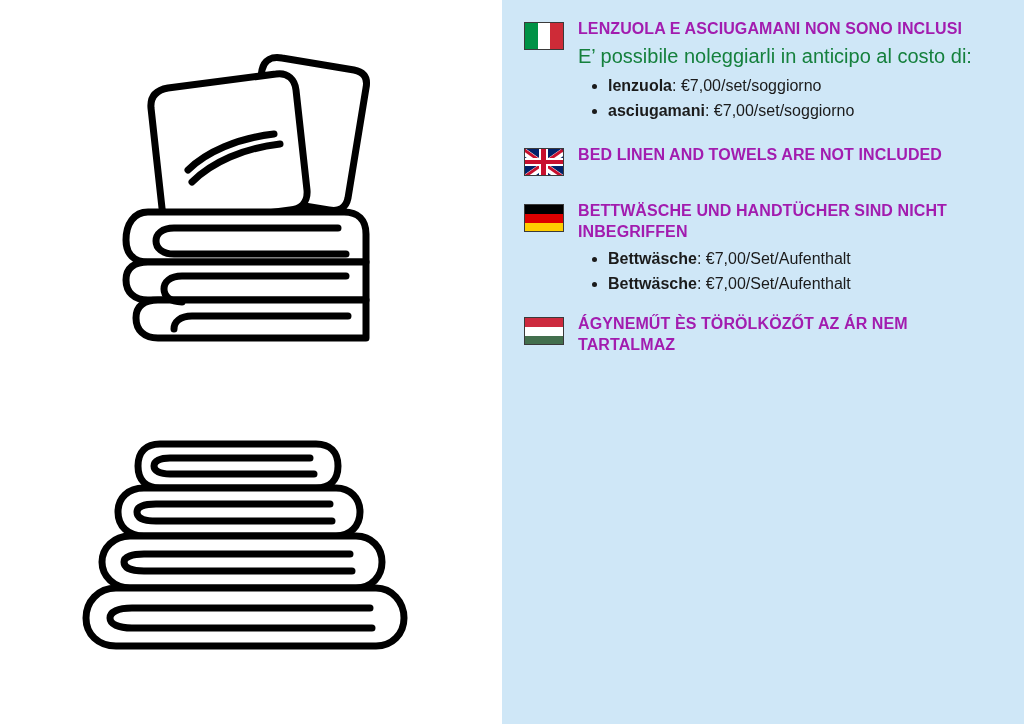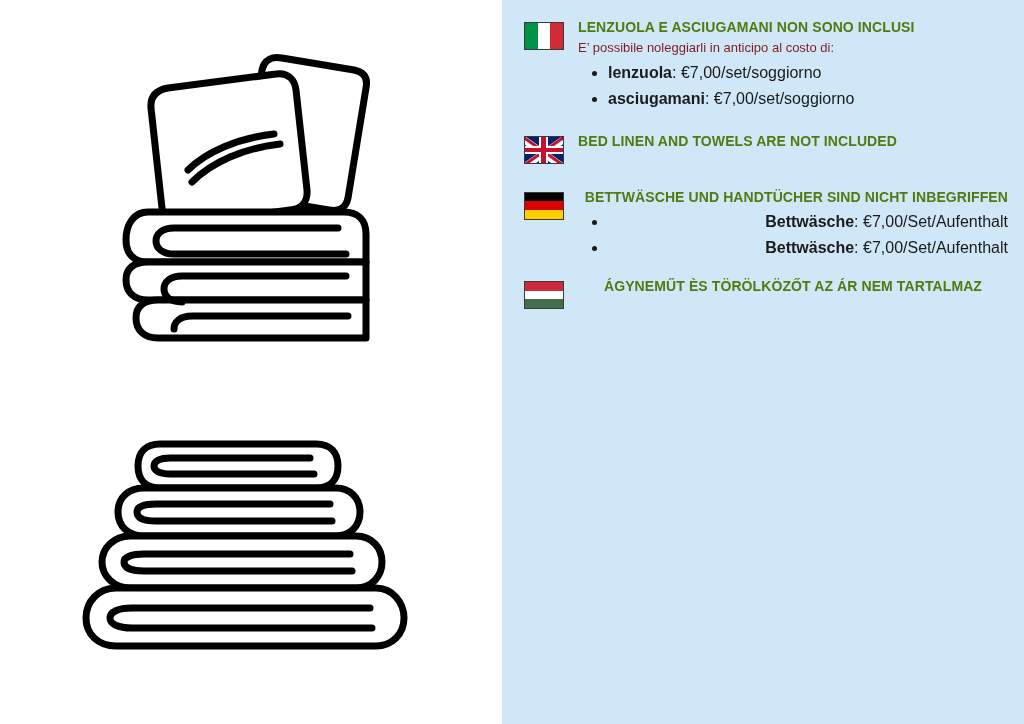--- a/index.html
+++ b/index.html
@@ -38,24 +38,24 @@
     background: #cfe7f7;
     flex: 0 0 522px;
     padding: 18px 16px 10px 22px;
     position: relative;
   }
   .block {
     display: flex;
     align-items: flex-start;
     margin-bottom: 14px;
   }
-  .block:last-child { margin-bottom: 0; text-align: center; }
+  .block:last-child { margin-bottom: 0; }
   .block.b1 { margin-bottom: 20px; }
   .block.b2 { margin-bottom: 24px; }
-  .block.b3 { margin-bottom: 16px; text-align: right; }
+  .block.b3 { margin-bottom: 16px; }
 
   .flag {
     width: 40px;
     height: 28px;
     flex: 0 0 40px;
     margin-top: 4px;
     margin-right: 14px;
     border: 1px solid #3a3a3a;
     position: relative;
     overflow: hidden;
@@ -90,30 +90,30 @@
 
   
   .flag-hu .r1 { top: 0;      background: #cd2a3e; }
   .flag-hu .r2 { top: 33.33%; background: #ffffff; }
   .flag-hu .r3 { top: 66.66%; background: #436f4d; }
 
   .content { flex: 1 1 auto; min-width: 0; }
 
   .heading {
     font-weight: bold;
-    font-size: 14px;
+    font-size: 16px;
     line-height: 1.32;
-    color: #4d7c0f;
+    color: #a21caf;
     letter-spacing: 0.1px;
     margin: 0 0 3px 0;
   }
   .subtitle {
-    font-size: 13px;
+    font-size: 20px;
     line-height: 1.42;
-    color: #7f1d1d;
+    color: #15803d;
     margin: 0 0 2px 0;
   }
   ul.items {
     margin: 1px 0 0 0;
     padding-left: 30px;
     list-style: disc;
   }
   ul.items li {
     font-size: 16px;
     line-height: 1.62;

